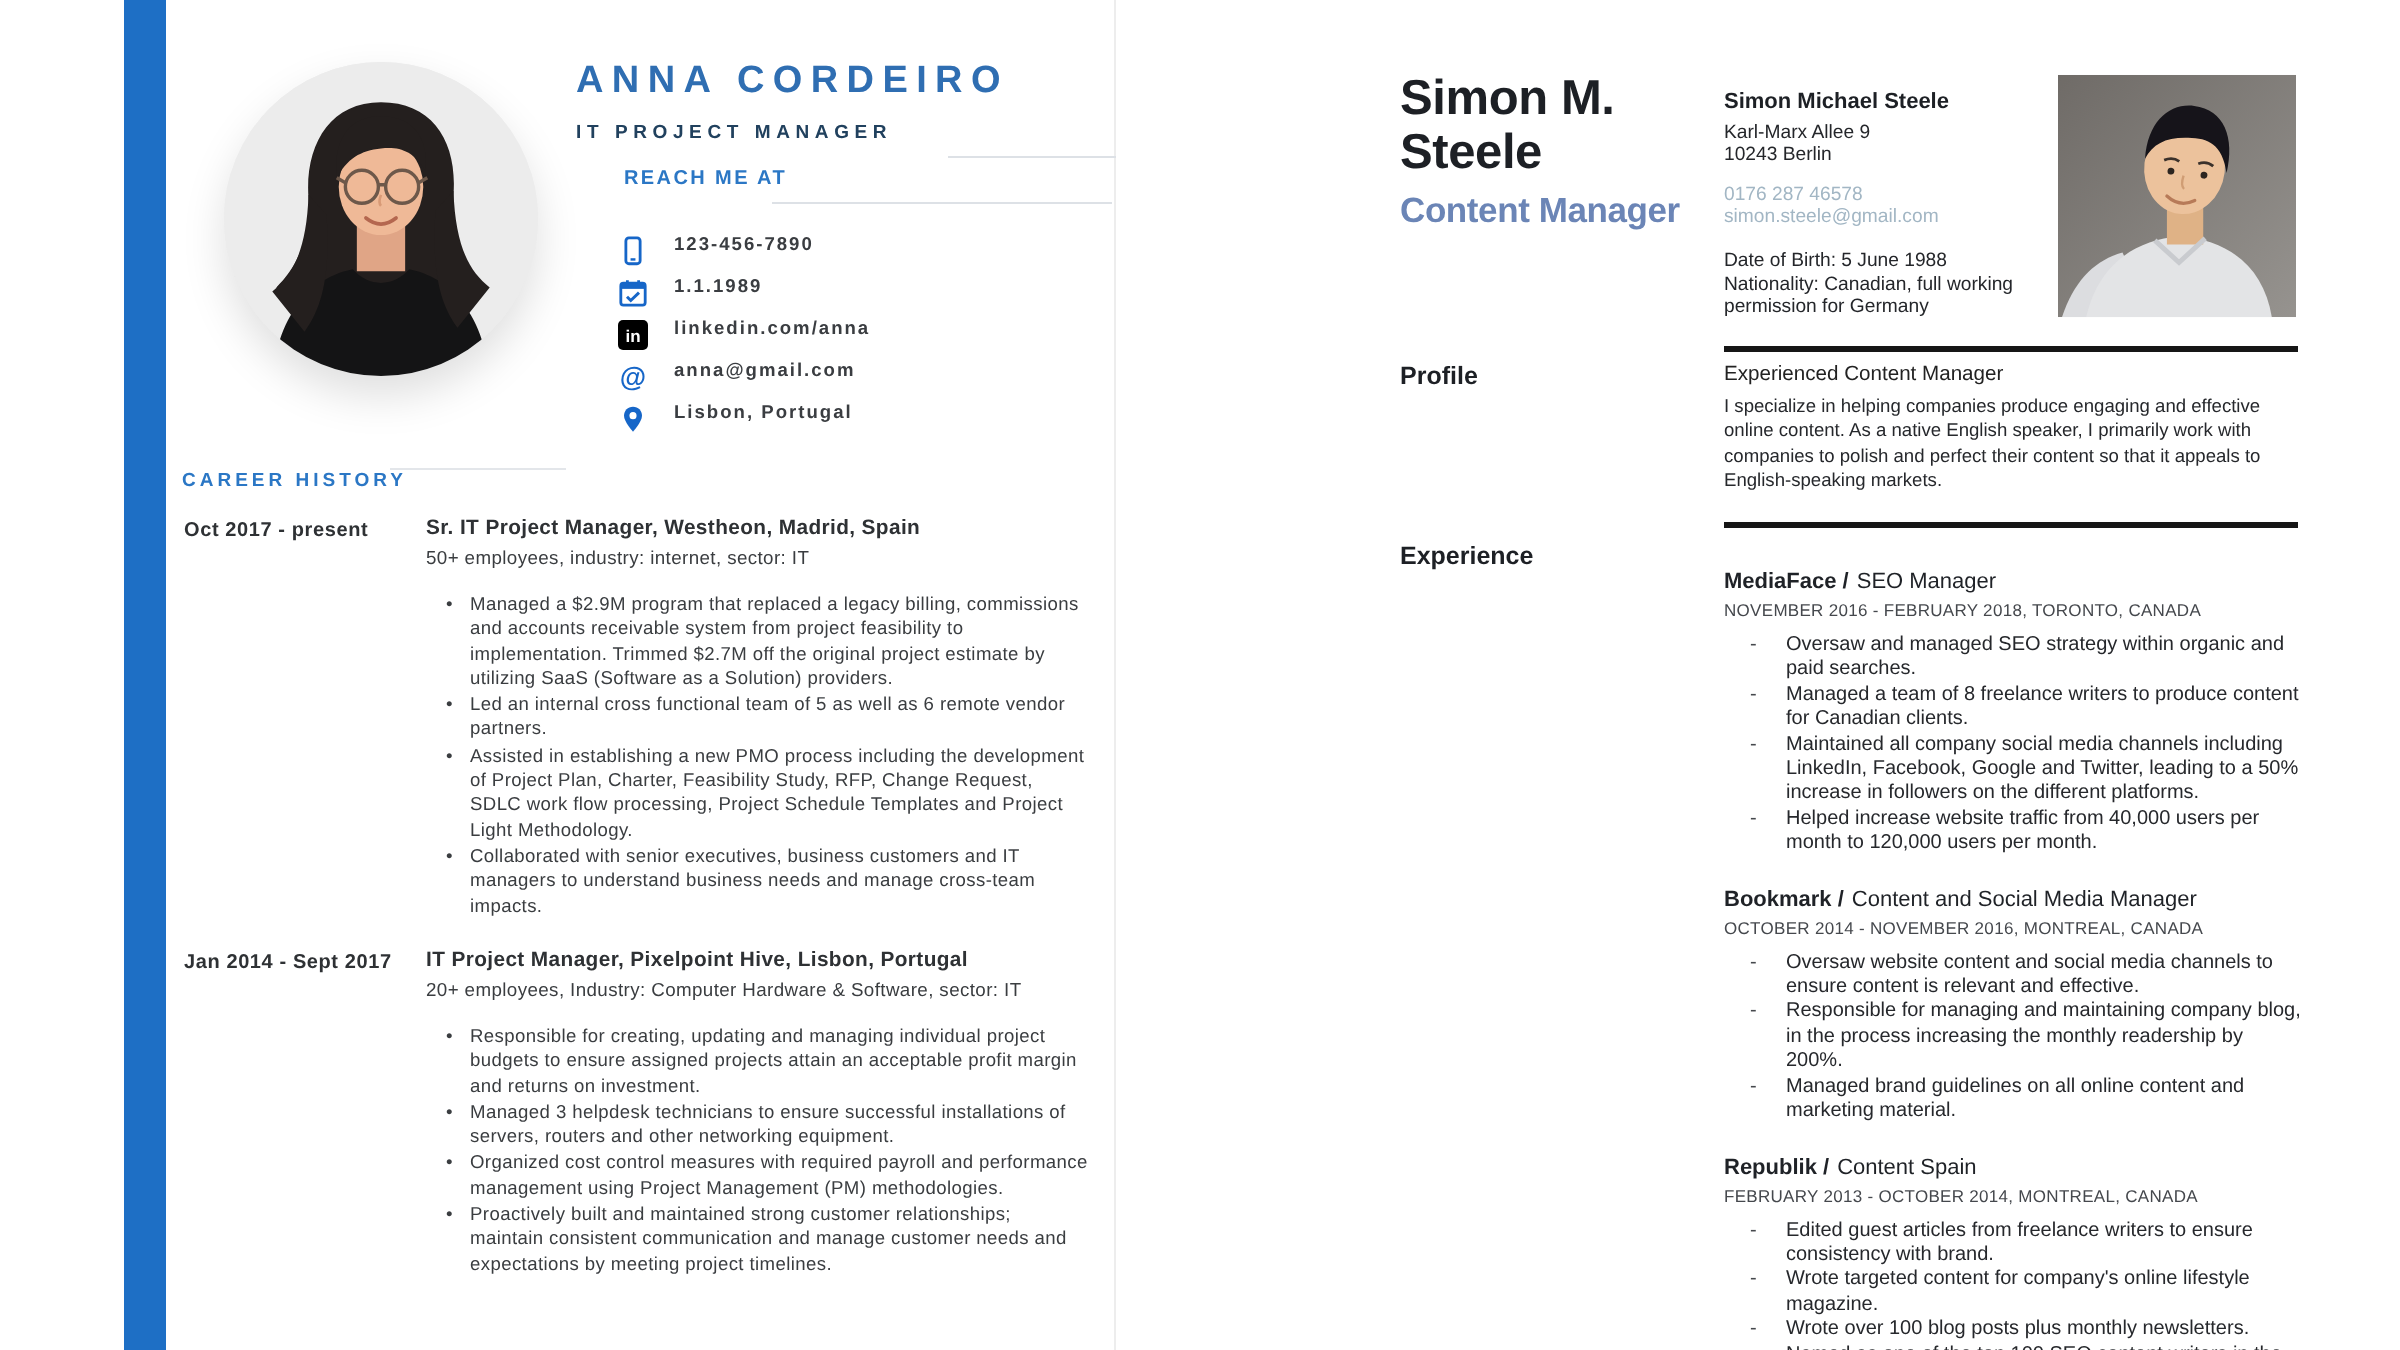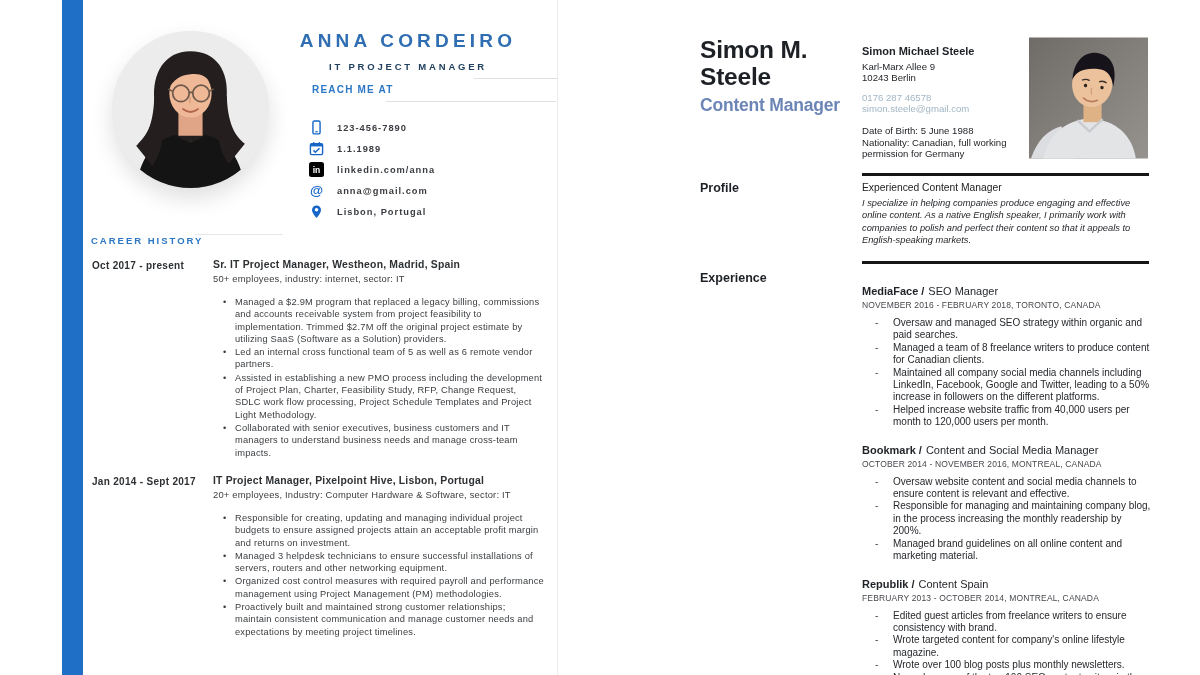--- a/index.html
+++ b/index.html
@@ -8,33 +8,33 @@
   .abs{position:absolute;}
 
   
   .blue-bar{left:62px;top:0;width:21px;height:675px;background:#1e6fc5;}
   .page-edge{left:557px;top:0;width:1px;height:675px;background:#ededed;}
 
   .lr-avatar{left:112px;top:31px;width:157px;height:157px;border-radius:50%;overflow:hidden;
              box-shadow:0 10px 22px rgba(0,0,0,.13);background:#ececec;}
   .lr-avatar svg{display:block;}
 
-  .lr-header{left:288px;top:30px;width:240px;text-align:center;}
+  .lr-header{left:288px;top:30px;width:240px;text-align:left;}
   .lr-name{font-size:19px;font-weight:bold;letter-spacing:4.2px;color:#2f6eb2;white-space:nowrap;}
   .lr-role{font-size:9.5px;font-weight:bold;letter-spacing:2.8px;color:#21415e;margin-top:9px;white-space:nowrap;}
 
   .hline{background:#dde1e6;height:1px;}
   .hline-title{left:474px;top:78px;width:84px;}
   .hline-reach{left:386px;top:101px;width:170px;}
   .hline-career{left:195px;top:234px;width:88px;background:#e3e6ea;}
 
   .lr-reach{left:312px;top:84px;font-size:10px;font-weight:bold;letter-spacing:1.2px;color:#2b77c5;}
 
   .lr-contacts{left:308px;top:117px;width:240px;list-style:none;margin:0;padding:0;}
-  .lr-contact{display:flex;align-items:center;height:21px;}
+  .lr-contact{display:flex;align-items:flex-start;height:21px;}
   .lr-ic{width:17px;height:17px;flex:none;display:flex;align-items:center;justify-content:center;}
   .li-badge{width:15px;height:15px;background:#000000;border-radius:2.5px;color:#fff;font-size:8.5px;
             font-weight:bold;display:flex;align-items:center;justify-content:center;}
   .at-glyph{font-size:13.5px;font-weight:bold;color:#1666c8;line-height:1;}
   .ctext{font-size:9.3px;font-weight:bold;letter-spacing:1px;color:#3a3d41;margin-left:12px;}
 
   .lr-section-heading{left:91px;top:235px;font-size:9.5px;font-weight:bold;letter-spacing:2px;color:#2b77c5;}
 
   .lr-job{left:92px;width:452px;display:flex;}
   .lr-job1{top:259px;}
@@ -63,21 +63,21 @@
   .rr-rule{left:862px;width:287px;height:2.5px;background:#161616;}
   .rr-rule1{top:173px;}
   .rr-rule2{top:261px;}
 
   .rr-label{left:700px;font-size:12.5px;font-weight:bold;color:#1d2025;}
   .rr-label-profile{top:181px;}
   .rr-label-exp{top:271px;}
 
   .rr-profile{left:862px;top:182px;width:290px;}
   .rr-ptitle{font-size:10.3px;color:#222;}
-  .rr-ptext{font-size:9.3px;line-height:12.4px;margin-top:4px;color:#26282c;font-style:italic;}
+  .rr-ptext{font-size:9.3px;line-height:12.4px;margin-top:4px;color:#26282c;}
 
   .rr-jobs{left:862px;top:273px;width:290px;}
   .rr-job{margin-bottom:15px;}
   .rr-jobtitle{font-size:11px;color:#1f2227;margin-top:12px;}
   .rr-company{font-weight:bold;}
   .rr-roleplain{margin-left:4px;}
   .rr-jobdates{font-size:8.5px;color:#45484d;margin-top:3px;letter-spacing:.15px;}
   .rr-bullets{margin:7px 0 0 0;padding:0 0 0 31px;list-style:none;}
   .rr-bullets li{font-size:10px;line-height:12.4px;color:#26282c;position:relative;}
   .rr-bullets li::before{content:"-";position:absolute;left:-18px;top:0;color:#45484d;}

